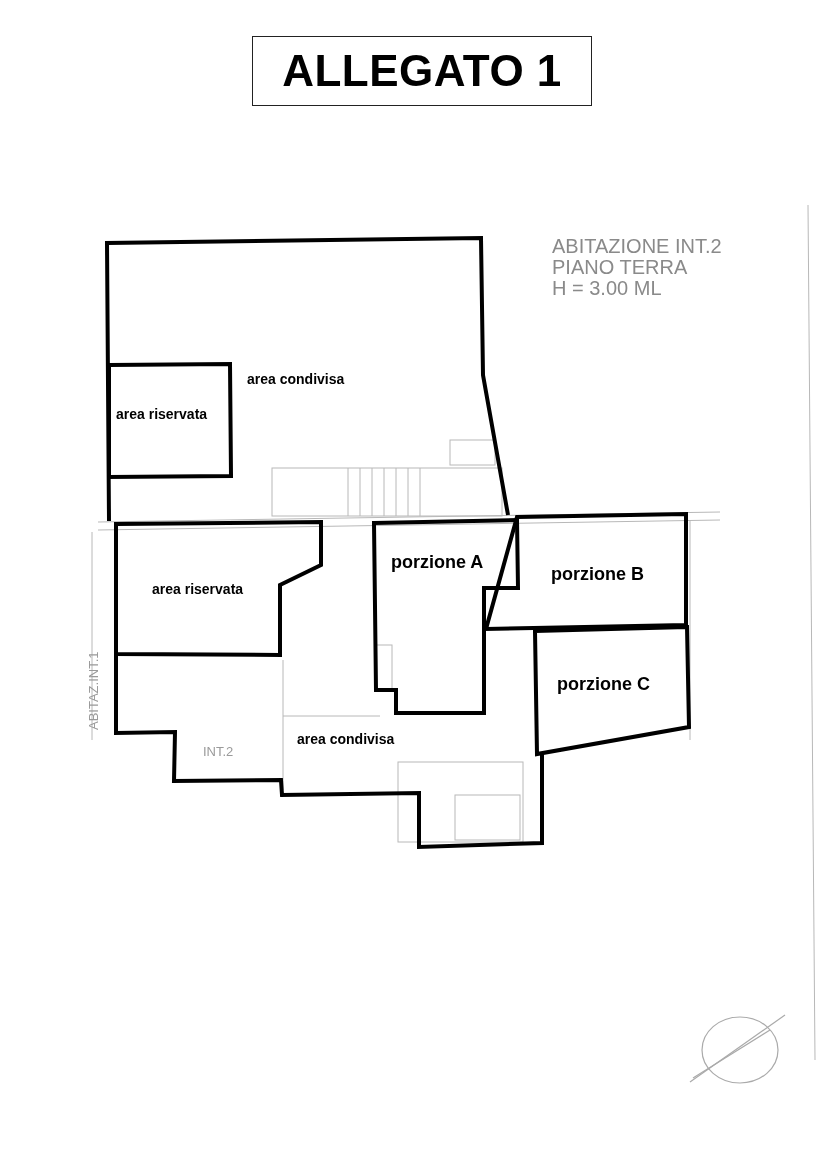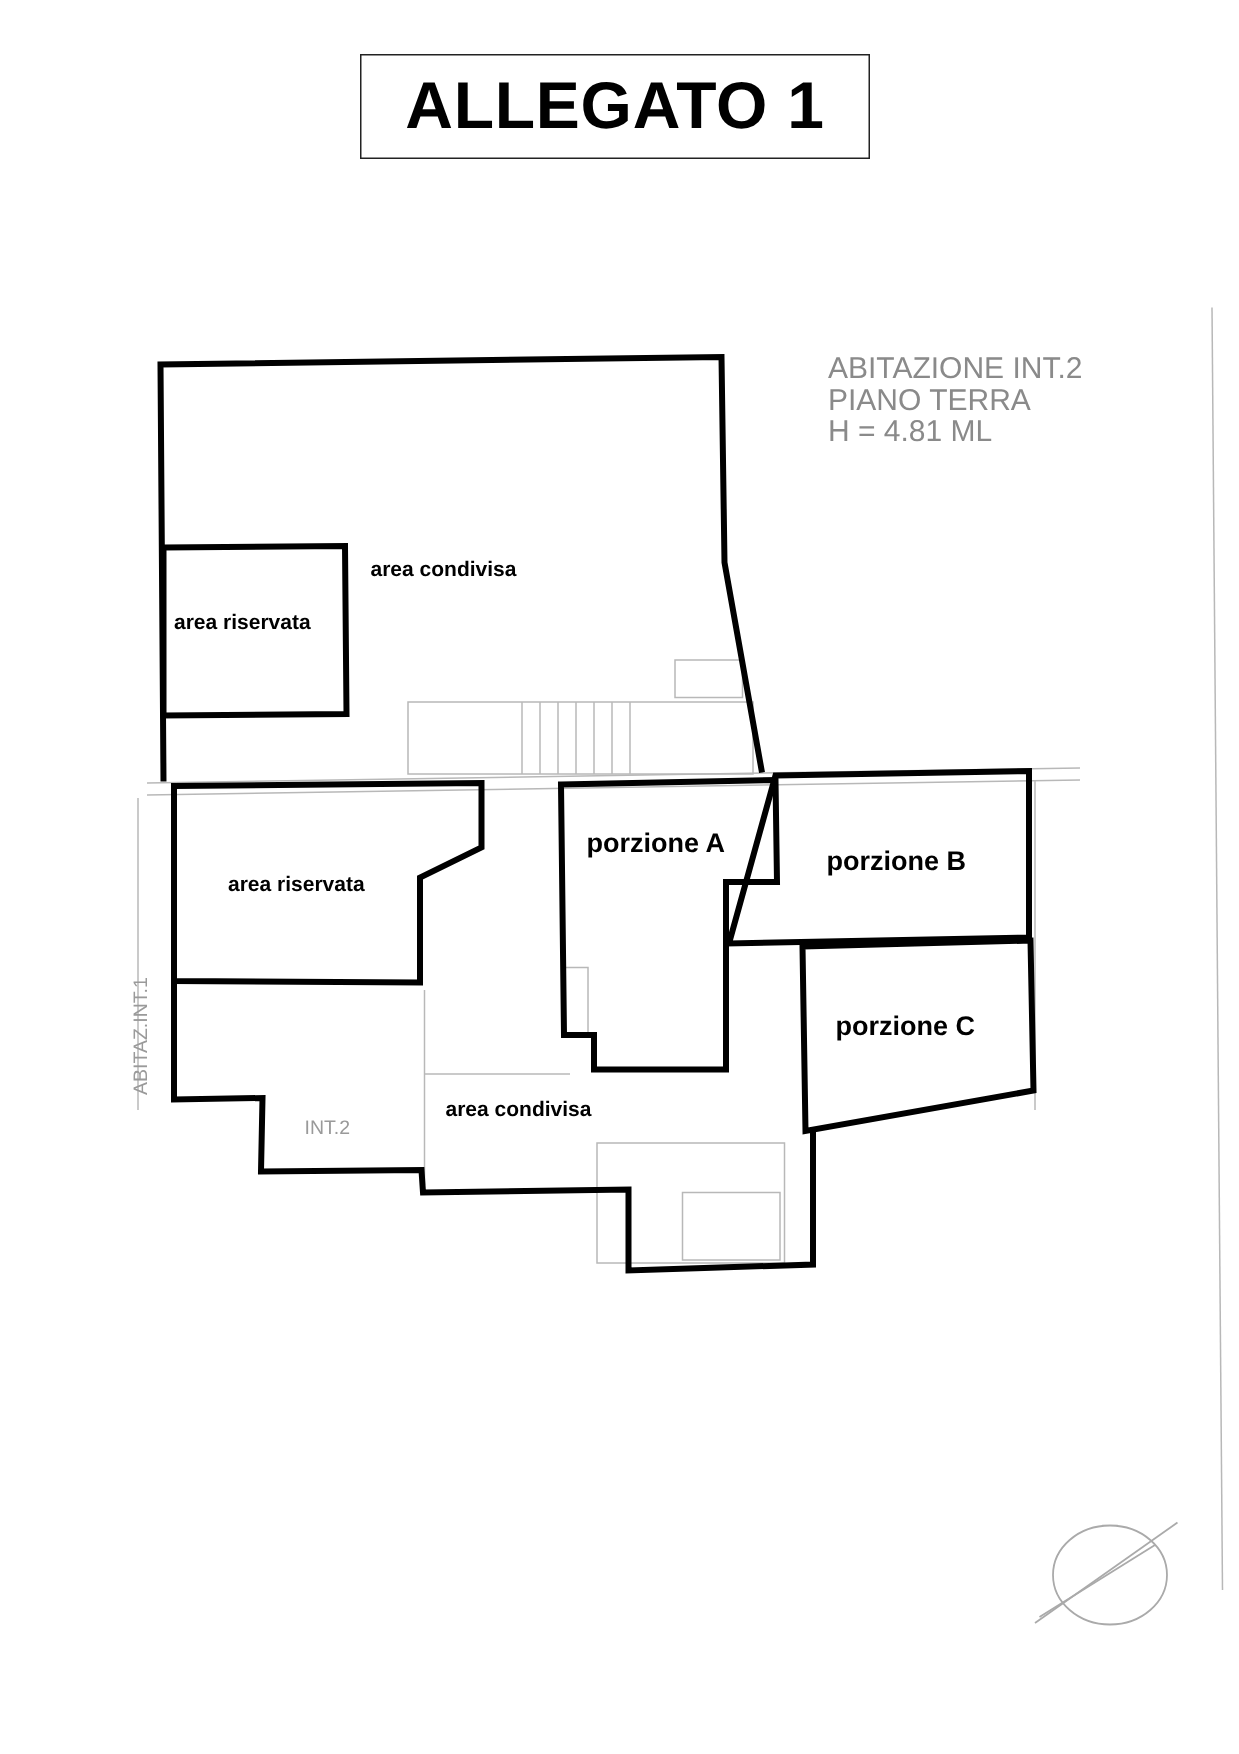--- a/index.html
+++ b/index.html
@@ -1,37 +1,37 @@
 <!DOCTYPE html>
 <html><head>
 <meta charset="utf-8">
 <style>
   html,body{margin:0;padding:0;background:#fff;}
   .page{position:relative;width:826px;height:1169px;background:#fff;overflow:hidden;font-family:"Liberation Sans",sans-serif;}
-  .title-box{position:absolute;left:240px;top:36px;width:340px;height:70px;border:1.5px solid #222;box-sizing:border-box;display:flex;align-items:center;justify-content:center;}
+  .title-box{position:absolute;left:252px;top:36px;width:340px;height:70px;border:1.5px solid #222;box-sizing:border-box;display:flex;align-items:center;justify-content:center;}
   .title-box span{font-size:44px;font-weight:bold;color:#000;letter-spacing:0.5px;}
   .info{position:absolute;left:552px;top:236px;color:#8a8a8a;font-size:20px;line-height:21px;}
   .info div{white-space:nowrap;}
   svg{position:absolute;left:0;top:0;}
   .lbl{font-family:"Liberation Sans",sans-serif;font-weight:bold;fill:#000;}
   .gray{font-family:"Liberation Sans",sans-serif;fill:#9a9a9a;}
 </style>
 </head>
 <body>
 
 <div class="page">
 
   <div class="title-box">
     <span>ALLEGATO 1</span>
   </div>
 
   <div class="info">
     <div>ABITAZIONE INT.2</div>
     <div>PIANO TERRA</div>
-    <div>H = 4.81 ML</div>
+    <div>H = 3.00 ML</div>
   </div>
 
   <svg width="826" height="1169" viewBox="0 0 826 1169">
 
     <g stroke="#b8b8b8" stroke-width="1" fill="none">
       <line x1="98" y1="522" x2="720" y2="512"></line>
       <line x1="98" y1="530" x2="720" y2="520"></line>
       <line x1="808" y1="205" x2="815" y2="1060"></line>
       <rect x="272" y="468" width="230" height="48"></rect>
       <line x1="348" y1="468" x2="348" y2="516"></line>

